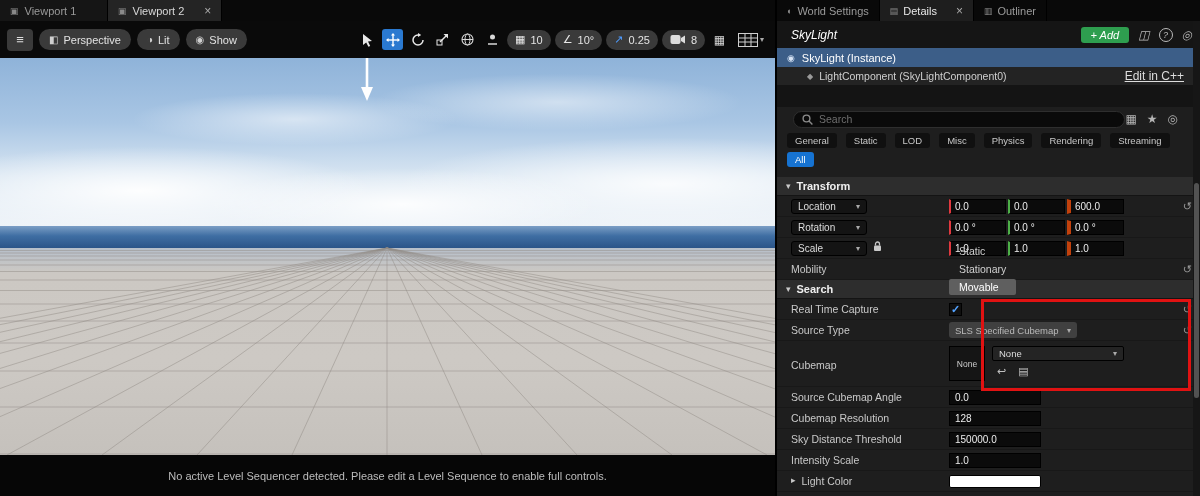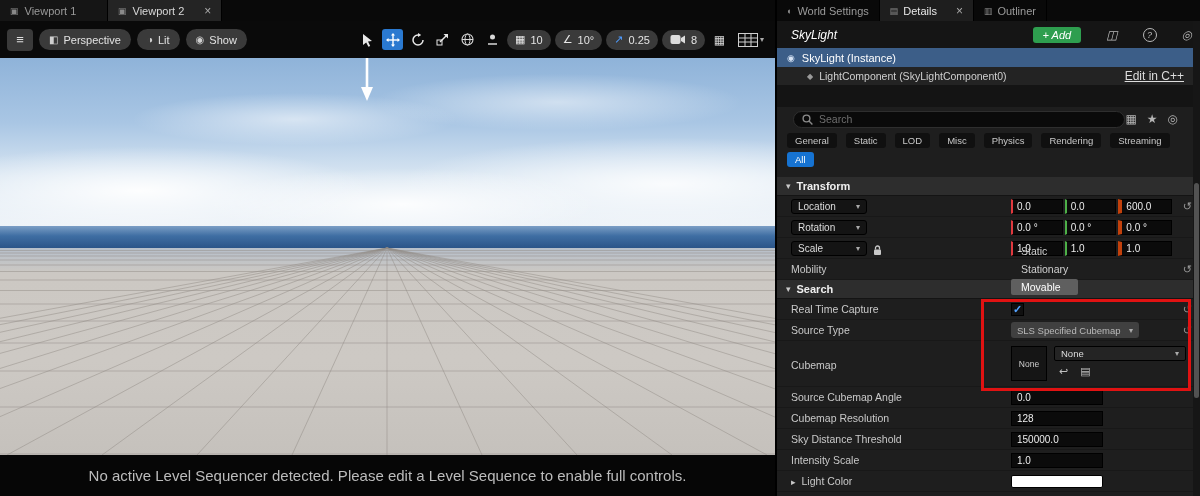--- a/index.html
+++ b/index.html
@@ -34,30 +34,30 @@
       radial-gradient(30% 22% at 38% 36%, rgba(255,255,255,.55), rgba(255,255,255,0) 70%),
       radial-gradient(34% 24% at 72% 26%, rgba(255,255,255,.5), rgba(255,255,255,0) 70%),
       linear-gradient(to bottom, #8fb3d9 0%, #a9c6e4 38%, #d9e6f2 70%, #eef3f8 100%);
   }
   .sea { position:absolute; top:168px; left:0; right:0; height:22px;
     background: linear-gradient(to bottom, #7b9ec5 0%, #3f6ea3 45%, #2a5488 100%); }
   .floor { position:absolute; top:190px; left:0; right:0; height:207px;
     background: linear-gradient(to bottom, #b6bfca 0%, #ccc8c3 12%, #cdc9c4 55%, #c5c1bc 100%); }
   .floor-grid { position:absolute; top:0; left:0; }
   .light-arrow { position:absolute; top:0; left:358px; }
-  .vp-status { position:absolute; bottom:0; left:0; right:0; height:41px; background:#060606; display:flex; align-items:center; justify-content:center; font-size:15px; color:#bcbcbc;margin-top:48px; }
+  .vp-status { position:absolute; bottom:0; left:0; right:0; height:41px; background:#060606; display:flex; align-items:center; justify-content:center; font-size:11px; color:#bcbcbc;margin-top:48px; }
 
   
   .dt { position:absolute; left:775px; top:0; width:425px; height:496px; background:#1e1e1e; border-left:2px solid #000; }
   .dt-tabs { height:21px; background:#090909; display:flex; }
   .dt-tab { display:flex; align-items:center; gap:5px; padding:0 10px; font-size:11px; color:#9a9a9a; border-right:1px solid #000; }
   .dt-tab.active { background:#1e1e1e; color:#e8e8e8; }
   .dt-header { height:27px; background:#151515; display:flex; align-items:center; padding:0 8px 0 14px;font-style:italic; }
   .dt-title { font-size:12px; color:#fff; }
-  .hd-right { margin-left:auto; display:flex; align-items:center; gap:25px; }
+  .hd-right { margin-left:auto; display:flex; align-items:center; gap:9px; }
   .add-btn { background:#2e9e4f; color:#fff; font-size:11px; border-radius:3px; padding:2px 10px; }
   .hd-ico { color:#b9b9b9; font-size:12px; }
   .help-ico { width:14px; height:14px; border:1px solid #b9b9b9; border-radius:50%; font-size:9px; display:flex; align-items:center; justify-content:center; color:#b9b9b9; }
 
   .dt-instance { height:19px; background:#3c5e88; display:flex; align-items:center; gap:7px; padding:0 10px; font-size:11px; color:#fff; }
   .inst-ico { font-size:9px; color:#d6e4f6; }
   .dt-component { height:18px; background:#232323; display:flex; align-items:center; gap:6px; padding:0 10px 0 30px; font-size:10.5px; color:#cfcfcf; }
   .cmp-ico { font-size:8px; color:#9a9a9a; }
   .edit-cpp { margin-left:auto; margin-right:6px; text-decoration:underline; color:#ddd; font-size:12px; }
   .dt-gap { height:22px; background:#141414; }
@@ -71,21 +71,21 @@
   .dt-filters { height:18px; display:flex; align-items:center; gap:9px; padding:0 10px; }
   .chip { background:#101010; border-radius:3px; padding:2px 8px; font-size:9.5px; color:#c8c8c8; white-space:nowrap; }
   .dt-allrow { height:20px; display:flex; align-items:center; padding:0 10px; }
   .chip.all { background:#1673d2; color:#fff; }
   .spacer8 { height:8px; }
 
   .sec-h { height:19px; background:#2d2d2d; display:flex; align-items:center; gap:6px; padding:0 9px; font-size:11px; font-weight:bold; color:#efefef; border-bottom:1px solid #141414; }
   .sec-caret { font-size:9px; color:#c9c9c9; font-weight:normal; }
 
   .prow { height:21px; display:flex; align-items:center; background:#1e1e1e; border-bottom:1px solid #181818; padding:0 8px 0 14px; }
-  .prow .lbl { width:220px; flex:none; font-size:10.5px; color:#c9c9c9; display:flex; align-items:flex-end; gap:6px; }
+  .prow .lbl { width:158px; flex:none; font-size:10.5px; color:#c9c9c9; display:flex; align-items:flex-start; gap:6px; }
   .pval { flex:1; display:flex; align-items:center; gap:2px; }
   .rst { width:20px; flex:none; text-align:right; color:#9a9a9a; font-size:11px; }
 
   .ddsm { width:76px; height:15px; background:#141414; border:1px solid #000; border-radius:3px; display:flex; align-items:center; justify-content:space-between; padding:0 6px; font-size:10px; color:#ddd; }
   .dd-caret { font-size:8px; color:#aaa; }
   .vf { flex:1; max-width:57px; height:15px; line-height:13px; background:#0b0b0b; border:1px solid #000; font-size:10px; color:#ececec; padding-left:4px; }
   .vf.x { border-left:2px solid #e0393f; }
   .vf.y { border-left:2px solid #4db048; }
   .vf.z { border-left:4px solid #c2410c; }
 

